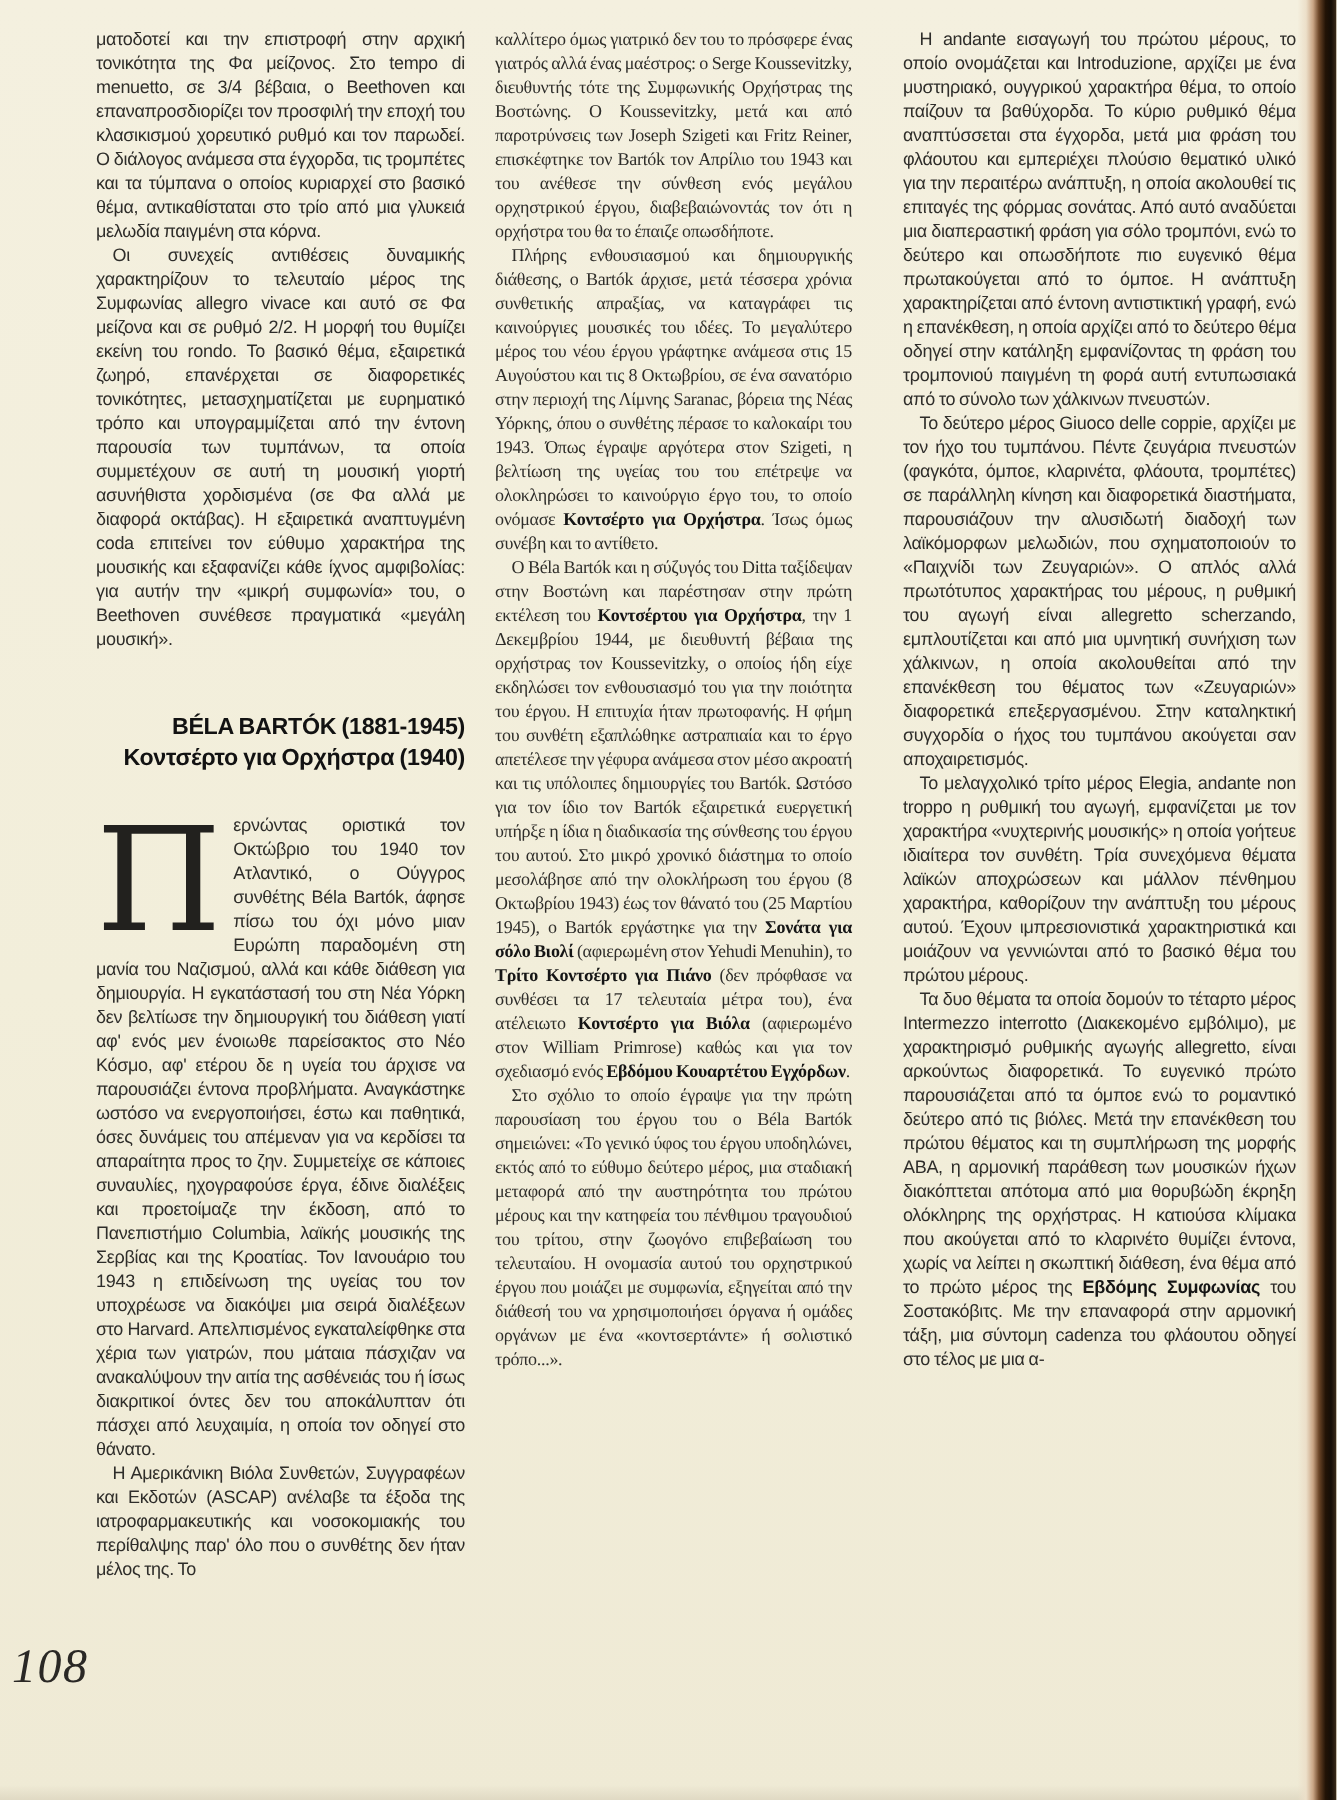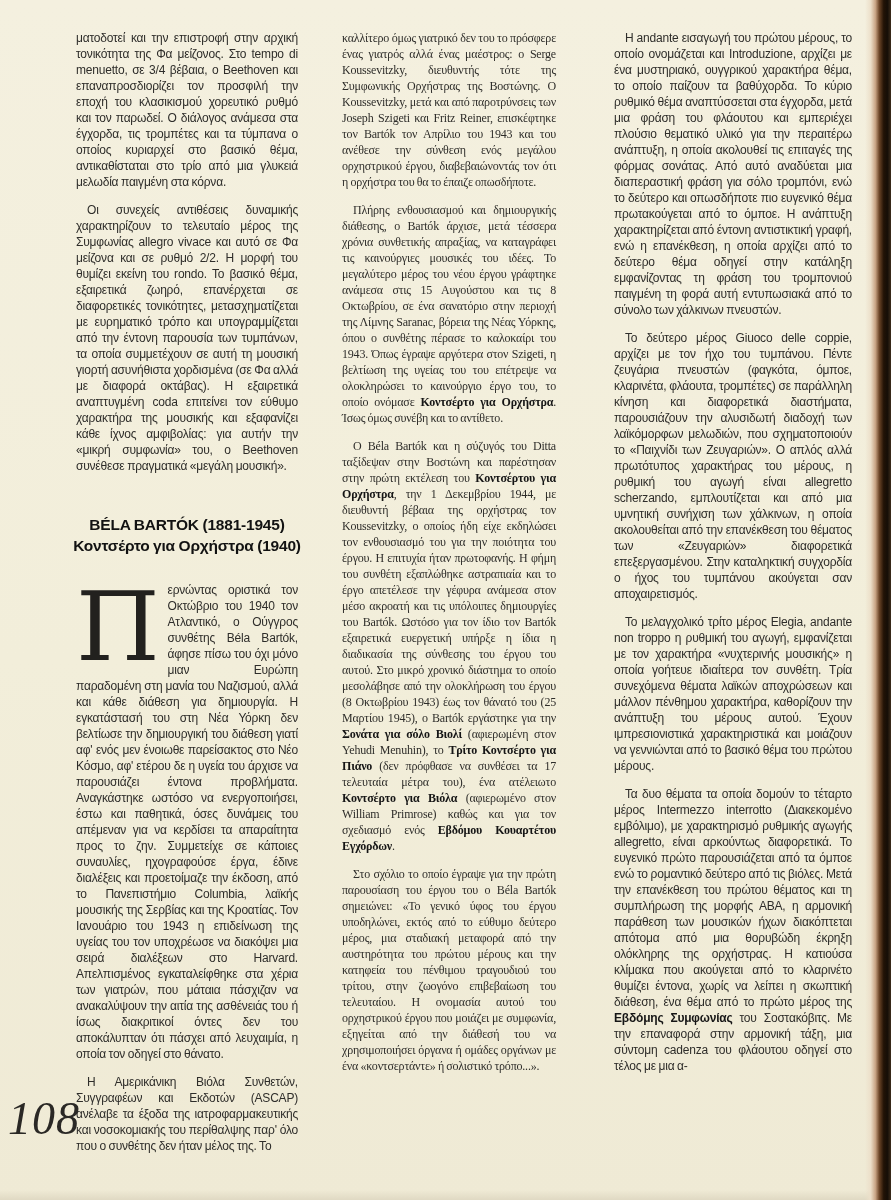--- a/index.html
+++ b/index.html
@@ -8,32 +8,32 @@
   .page{position:relative;width:891px;height:1200px;
         background:var(--paper,#f2eedb);
         background-image:linear-gradient(180deg,#f4f0df 0%,#f2eeda 55%,#efead5 100%);
         overflow:hidden;}
   .col{position:absolute;top:18px;color:var(--ink,#2e2d2a);
        font-size:12px;line-height:16px;letter-spacing:-0.2px;word-spacing:-0.5px;
        text-align:justify;}
   .col-0{left:64px;width:246px;}
   .col-1{left:330px;width:238px;font-family:Liberation Serif, serif;}
   .col-2{left:602px;width:262px;}
-  .col p{margin:12px;}
+  .col p{margin:0;}
   .col p.para{text-indent:11px;}
   .col p.cont{text-indent:0;}
   .col p.dropcap{text-indent:0;}
   .col b{color:#151515;}
   .heading{margin:40px 0 26px 0;font-size:15.5px;line-height:21px;
-           font-weight:bold;color:#121212;letter-spacing:-0.2px;text-align:center;}
+           font-weight:bold;color:#121212;letter-spacing:-0.2px;text-align:right;}
   .cap{float:left;font-family:"DejaVu Serif","Liberation Serif",serif;
        font-size:96px;line-height:0.9;padding:2px 8px 0 0;color:#22211e;}
   .pagenum{position:absolute;left:8px;top:1092px;
            font-family:"Liberation Serif","DejaVu Serif",serif;
-           font-style:italic;font-size:46px;color:#2a2825;letter-spacing:1px;}
+           font-style:italic;font-size:32px;color:#2a2825;letter-spacing:1px;}
   .edge{position:absolute;top:0;right:0;width:26px;height:1200px;
         background:linear-gradient(90deg,
           rgba(240,234,214,0) 0%, #ecdfc9 22%, #c9a585 40%,
           #6b4527 55%, #221306 72%, #150e07 86%, #3c2c1b 100%);}
   .bottom-shade{position:absolute;left:0;bottom:0;width:891px;height:10px;
         background:linear-gradient(180deg,rgba(0,0,0,0),rgba(90,70,40,0.10));}
 </style>
 </head>
 <body>
 

